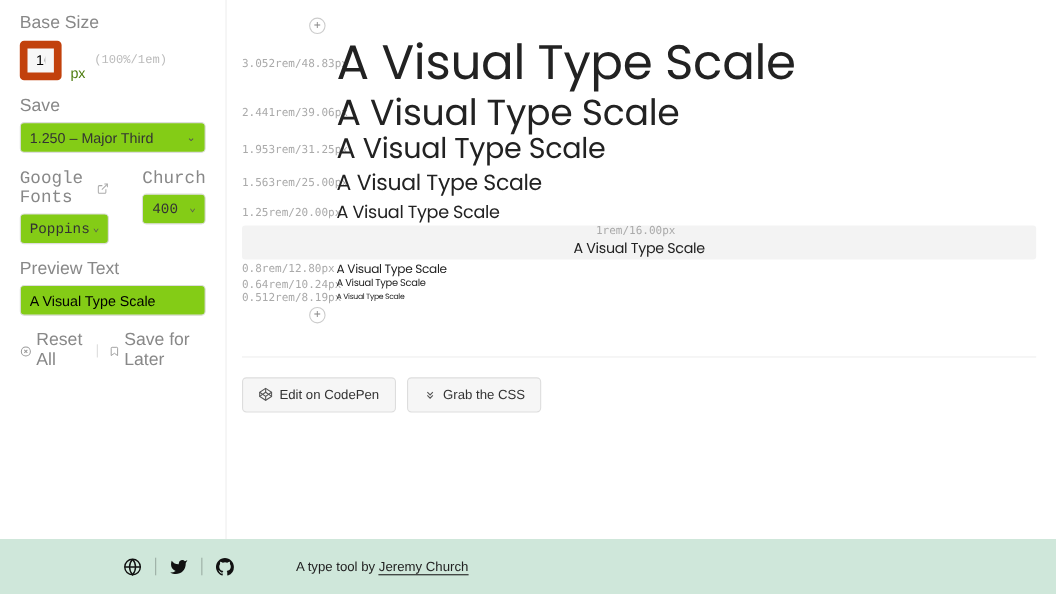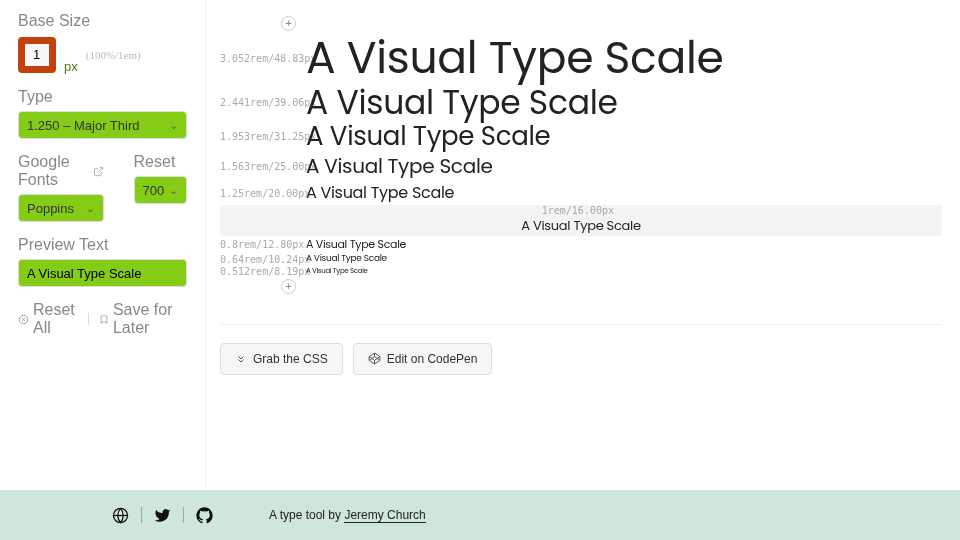--- a/index.html
+++ b/index.html
@@ -50,39 +50,39 @@
       width: 38px;
       height: 36px;
       border: 7px solid #c2410c;
       border-radius: 4px;
       background: #f7f7f7;
       padding: 0 8px;
       font-size: 13px;
     }
 
     .unit { color: #4d7c0f; font-size: 13px; margin-top: 24px; }
-    .hint { font-family: Liberation Serif, serif; font-size: 11px; color: #bbb; }
+    .hint { font-family: Liberation Mono, monospace; font-size: 11px; color: #bbb; }
 
     .select, .text-input {
       width: 100%;
       height: 28px;
       border: 1px solid #ddd;
       border-radius: 4px;
       background: #84cc16;
       padding: 0 8px;
       font-size: 13px;
       display: flex;
       align-items: center;
       justify-content: space-between;
       cursor: pointer;
     }
 
     .text-input { cursor: text; display: block; }
 
-    .two-col { display: flex; gap: 30px; }
+    .two-col { display: flex; gap: 30px; font-family: Liberation Mono, monospace; }
     .two-col > div:first-child { flex: 1.6; }
     .two-col > div:last-child { flex: 1; }
 
     .chev { font-size: 10px; color: #555; }
 
     .actions {
       display: flex;
       align-items: center;
       gap: 10px;
       font-size: 16px;
@@ -178,21 +178,21 @@
     <div class="field">
       <div class="field-label">Base Size</div>
       <div class="base-row">
         <input class="num-input" value="16" style="">
         <span class="unit">px</span>
         <span class="hint">(100%/1em)</span>
       </div>
     </div>
 
     <div class="field">
-      <div class="field-label">Type</div>
+      <div class="field-label">Save</div>
       <div class="select">
         <span>1.250 – Major Third</span>
         <span class="chev">⌄</span>
       </div>
     </div>
 
     <div class="field two-col">
       <div>
         <div class="field-label">
           <span>Google Fonts</span>
@@ -203,23 +203,23 @@
                 <line x1="10" y1="14" x2="21" y2="3"></line>
               </svg>
           </span>
         </div>
         <div class="select">
           <span>Poppins</span>
           <span class="chev">⌄</span>
         </div>
       </div>
       <div>
-        <div class="field-label">Reset</div>
+        <div class="field-label">Church</div>
         <div class="select">
-          <span>700</span>
+          <span>400</span>
           <span class="chev">⌄</span>
         </div>
       </div>
     </div>
 
     <div class="field">
       <div class="field-label">Preview Text</div>
       <input class="text-input" value="A Visual Type Scale" style="">
     </div>
 
@@ -292,38 +292,38 @@
 
     <div class="add-row">
         <div class="add-btn">+</div>
       </div>
 
     <hr class="hr">
 
     <div class="buttons">
       <button class="btn">
         <span class="icon">
-          <svg width="12" height="12" viewBox="0 0 24 24" fill="none" stroke="#555" stroke-width="2">
-              <polyline points="7 7 12 12 17 7"></polyline>
-              <polyline points="7 13 12 18 17 13"></polyline>
-            </svg>
-        </span>
-        <span>Grab the CSS</span>
-      </button>
-      <button class="btn">
-        <span class="icon">
           <svg width="13" height="13" viewBox="0 0 24 24" fill="none" stroke="#555" stroke-width="1.8">
               <polygon points="12 2 22 8.5 22 15.5 12 22 2 15.5 2 8.5"></polygon>
               <line x1="12" y1="2" x2="12" y2="8.5"></line>
               <polyline points="2 8.5 12 15.5 22 8.5"></polyline>
               <polyline points="2 15.5 12 8.5 22 15.5"></polyline>
               <line x1="12" y1="22" x2="12" y2="15.5"></line>
             </svg>
         </span>
         <span>Edit on CodePen</span>
+      </button>
+      <button class="btn">
+        <span class="icon">
+          <svg width="12" height="12" viewBox="0 0 24 24" fill="none" stroke="#555" stroke-width="2">
+              <polyline points="7 7 12 12 17 7"></polyline>
+              <polyline points="7 13 12 18 17 13"></polyline>
+            </svg>
+        </span>
+        <span>Grab the CSS</span>
       </button>
     </div>
   </main>
 </div>
 
 <footer class="footer">
   <div class="social">
     <span class="icon">
       <svg width="17" height="17" viewBox="0 0 24 24" fill="none" stroke="#111" stroke-width="1.8">
           <circle cx="12" cy="12" r="10"></circle>

